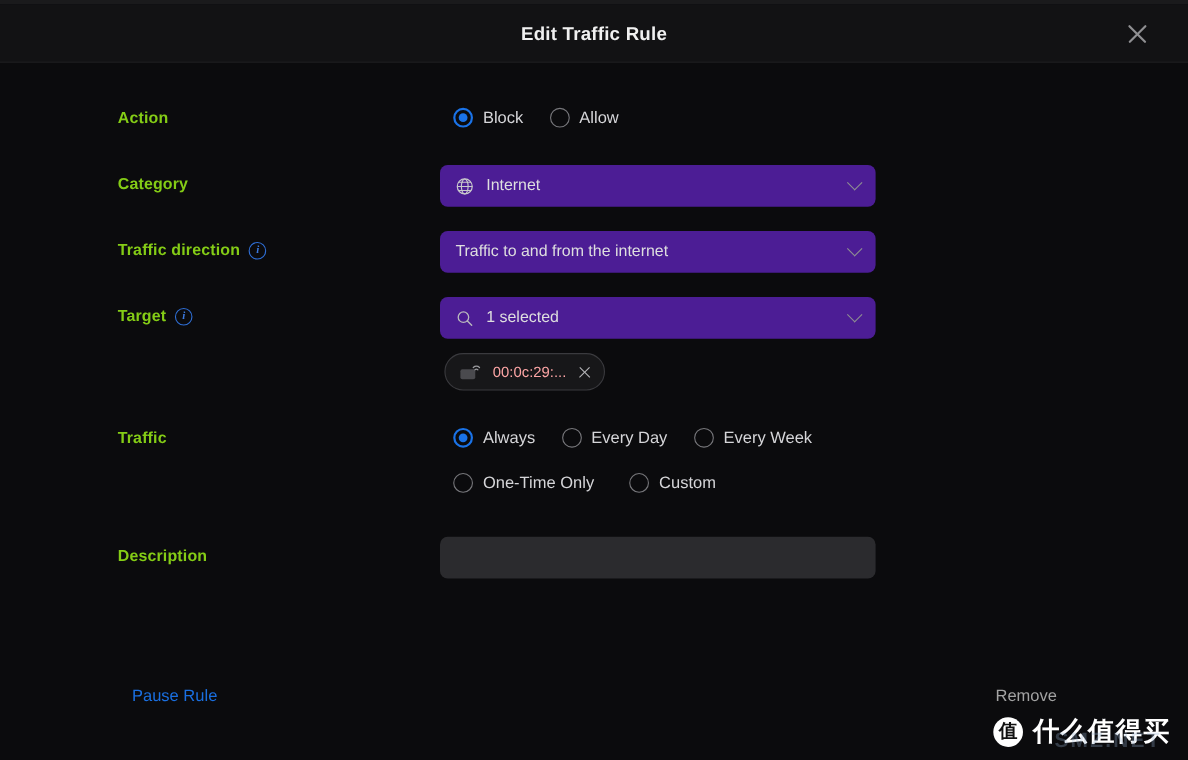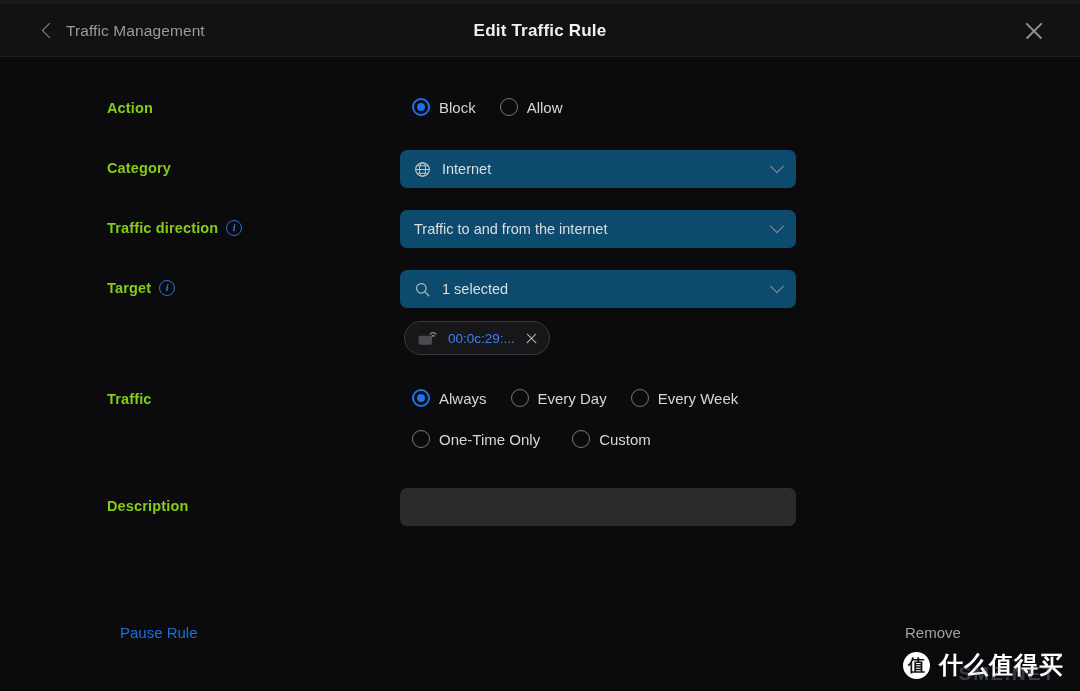--- a/index.html
+++ b/index.html
@@ -205,21 +205,21 @@
     white-space: nowrap;
   }
 
   
   .field {
     position: absolute;
     left: 400px;
     top: 0;
     width: 396px;
     height: 38px;
-    background: #0c4a6e;
+    background: #4c1d95;
     border-radius: 7px;
     display: flex;
     align-items: center;
     padding: 0 14px;
     cursor: pointer;
   }
   .field.input-box {
     background: #2b2b2e;
     cursor: text;
   }
@@ -259,21 +259,21 @@
     gap: 9px;
   }
   .chip-dev-icon {
     width: 22px;
     height: 18px;
     position: relative;
     flex: none;
   }
   .chip-text {
     font-size: 13.5px;
-    color: #3b82f6;
+    color: #fca5a5;
     white-space: nowrap;
   }
   .chip-x {
     position: relative;
     width: 13px;
     height: 13px;
     cursor: pointer;
     flex: none;
     margin-left: 1px;
   }
@@ -342,24 +342,20 @@
 </style>
 </head>
 <body>
 
 <div class="app">
 
   <div class="top-strip"></div>
 
   <div class="header">
 
-    <div class="back-link">
-      <i class="back-chevron"></i>
-      <span class="back-text">Traffic Management</span>
-    </div>
 
     <div class="header-title">Edit Traffic Rule</div>
 
     <div class="close-btn">
       <span></span>
       <span></span>
     </div>
   </div>
 
   <div class="form">

